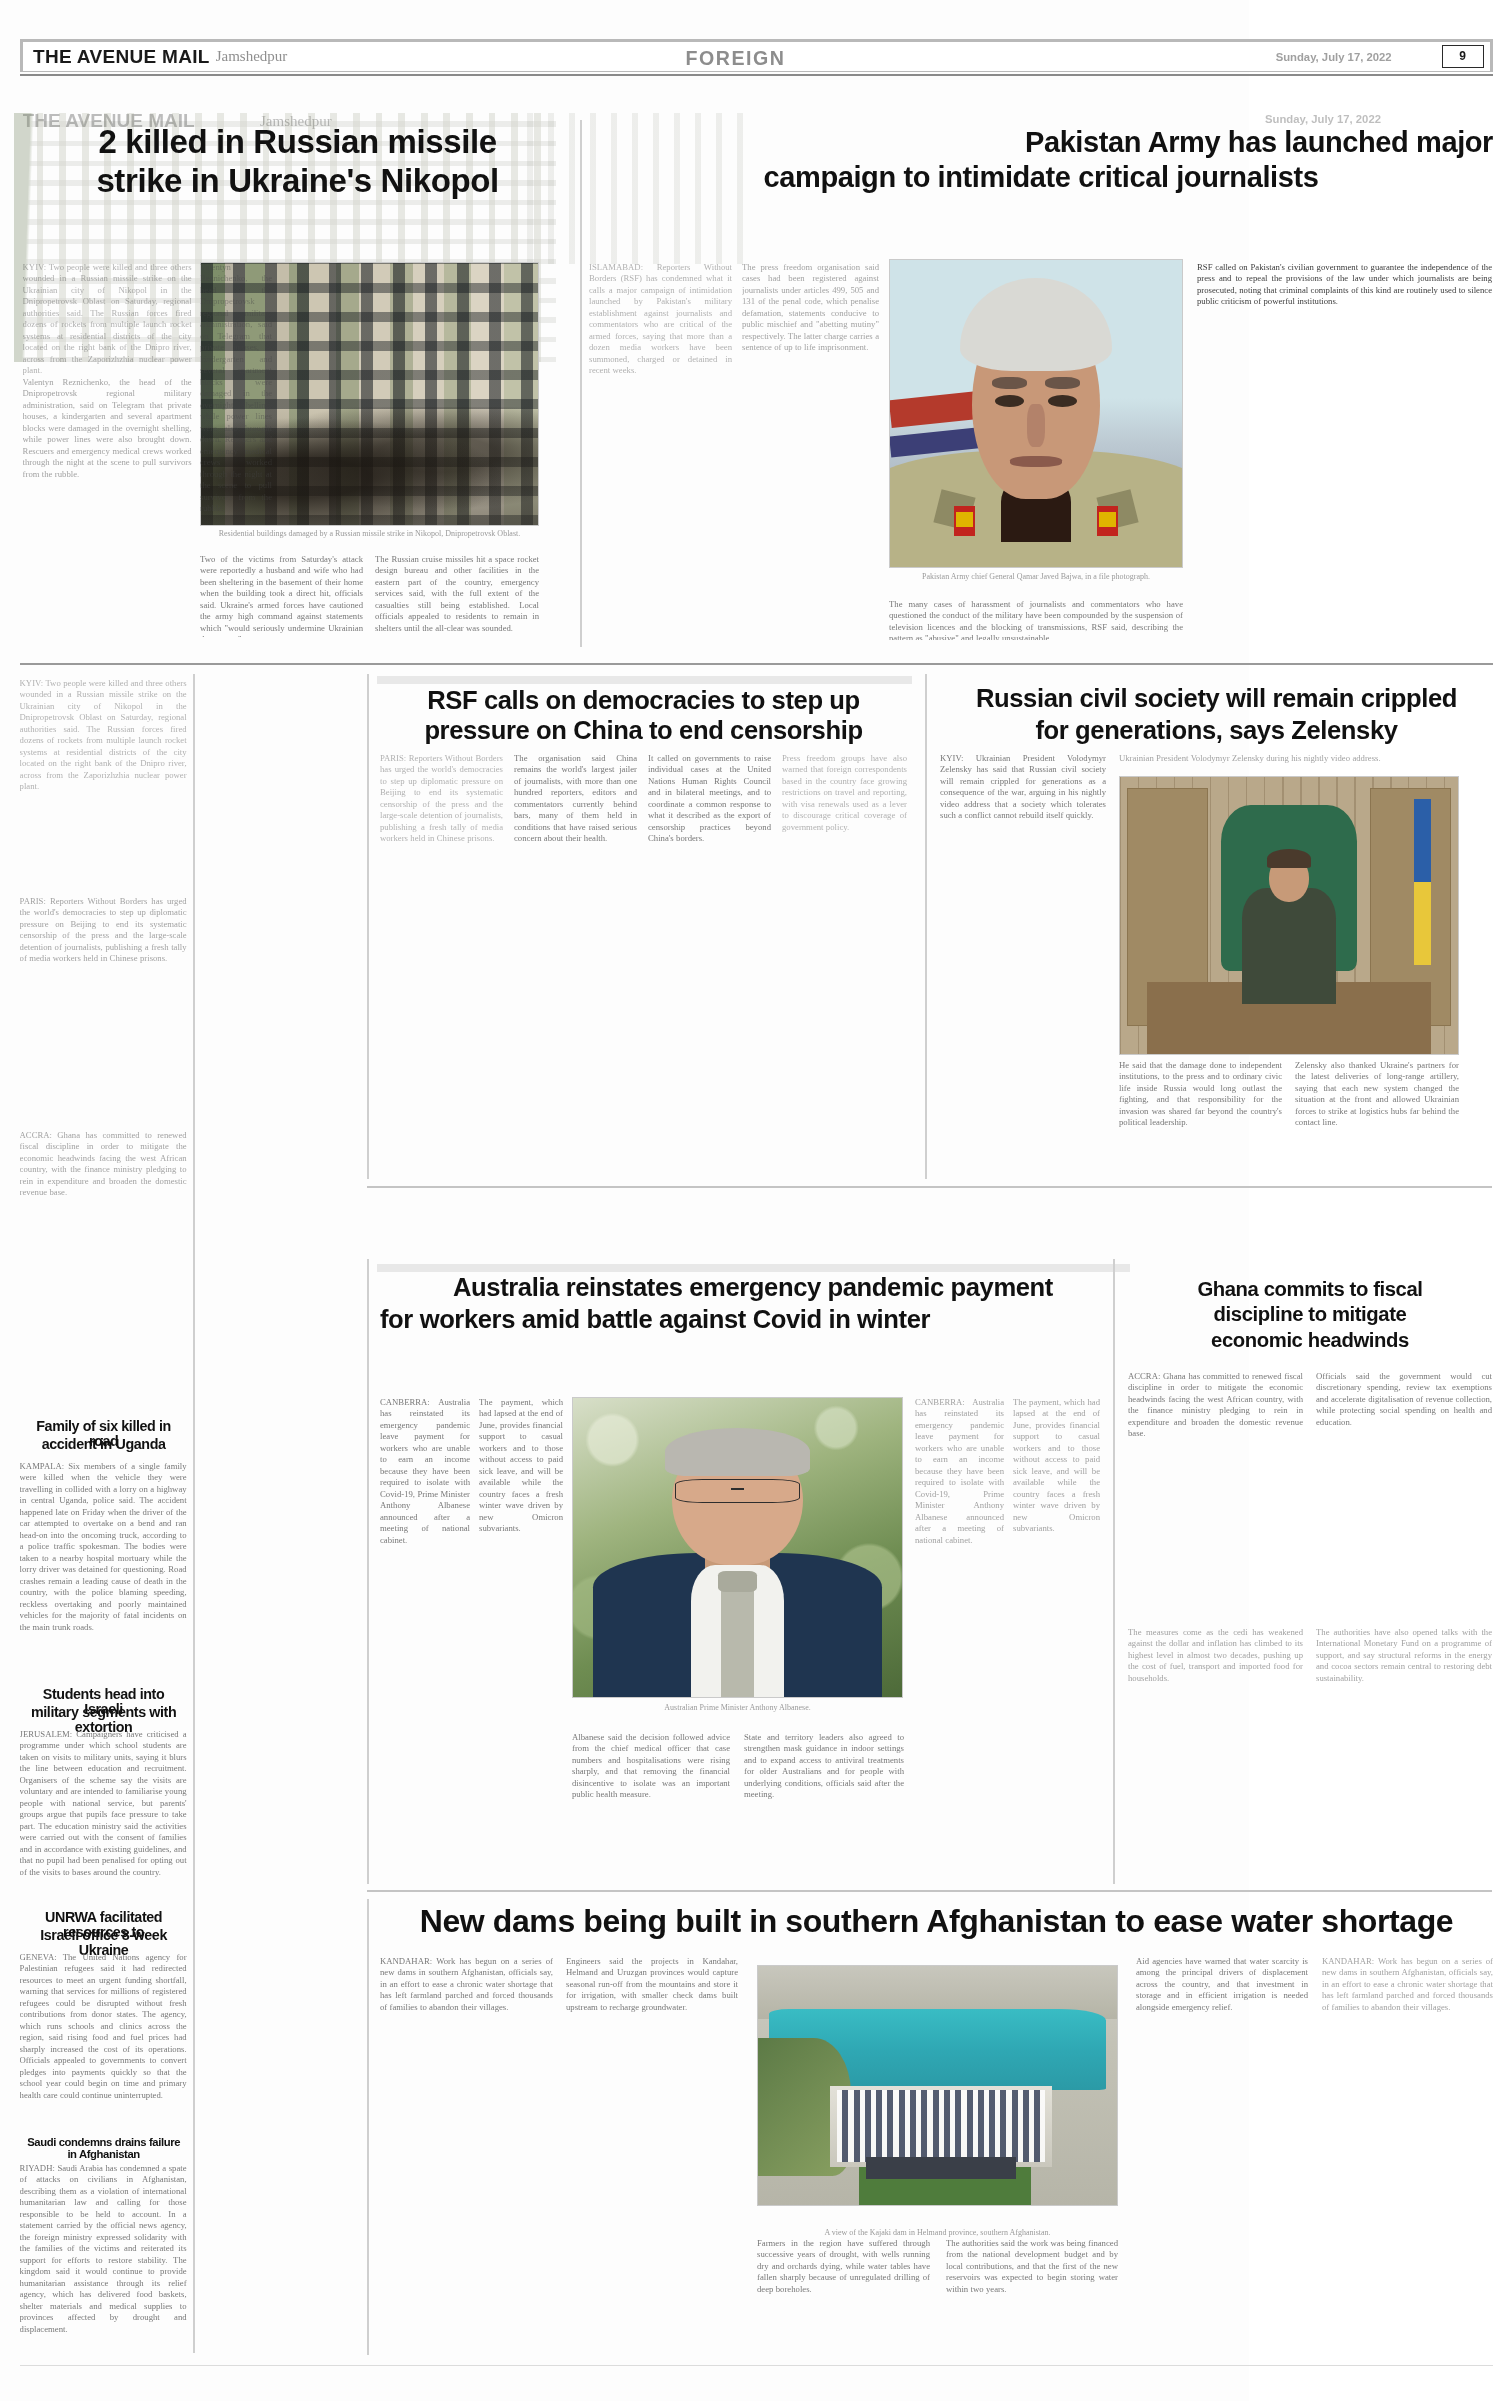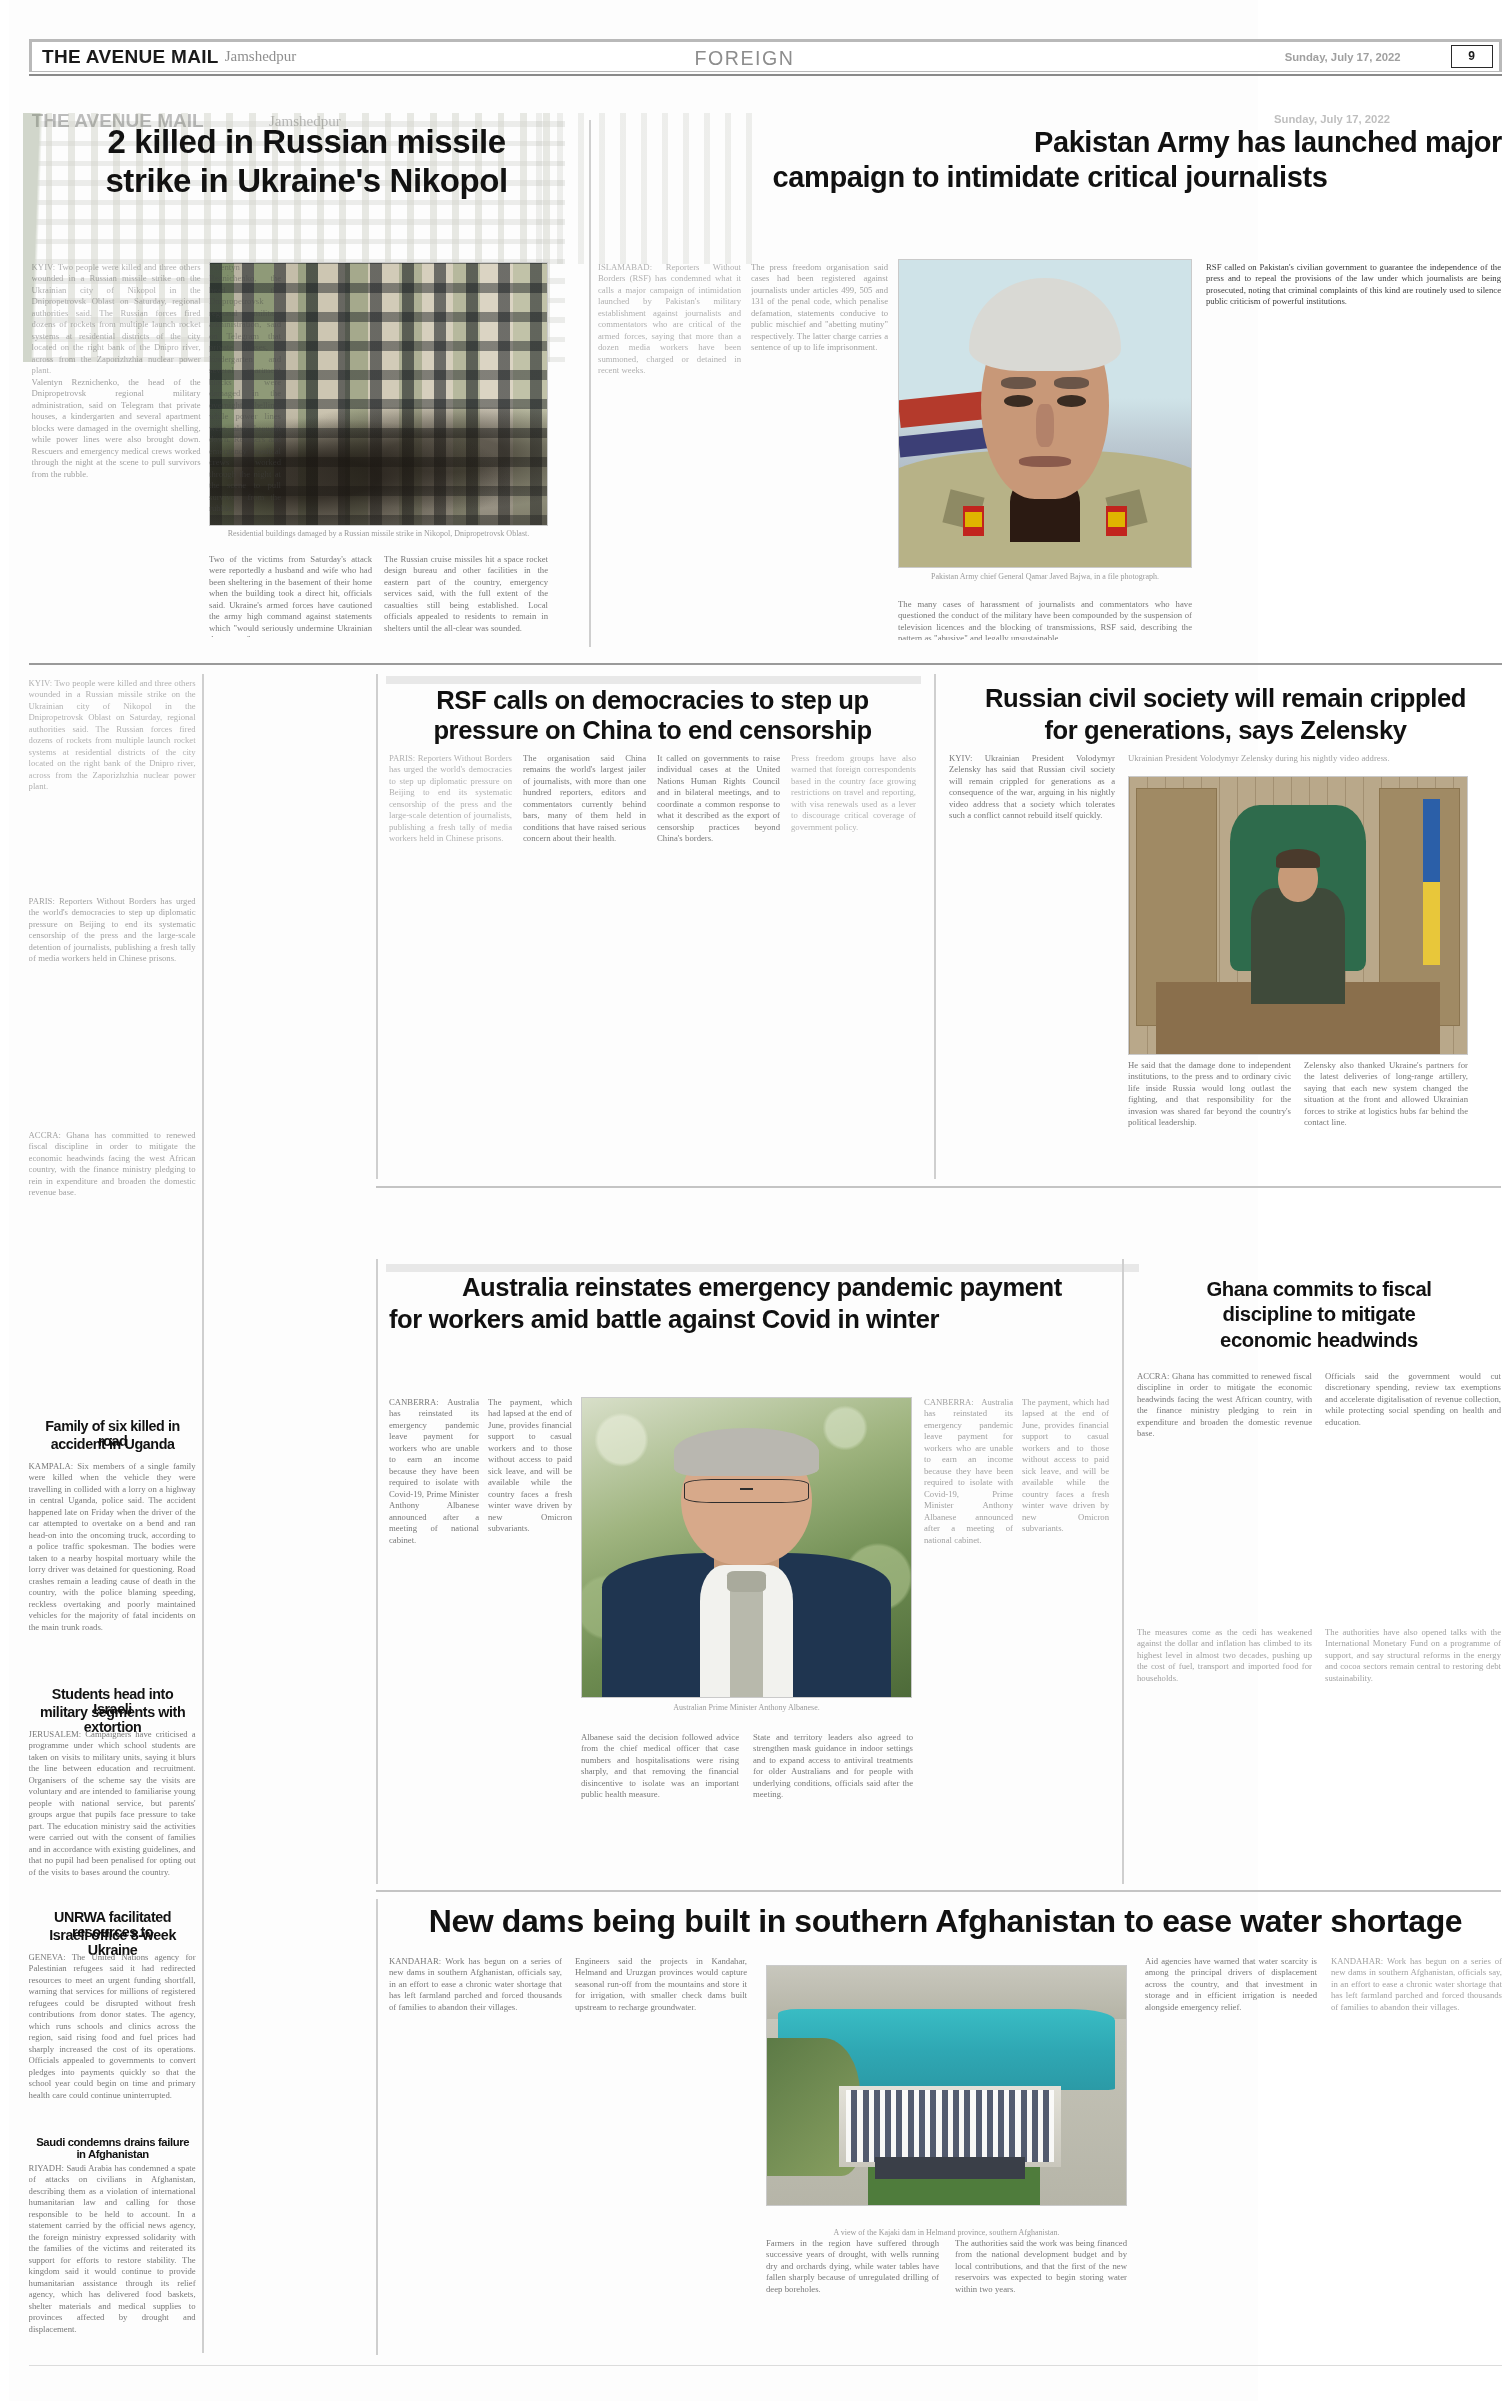--- a/index.html
+++ b/index.html
@@ -9,21 +9,21 @@
     height: 2401px;
     background: #ffffff;
     font-family: "Liberation Serif", serif;
     overflow: hidden;
     position: relative;
   }
 
   
   #page {
     position: absolute;
-    left: 9px; top: 0;
+    left: 0; top: 0;
     width: 1249px; height: 2401px;
     background: #fdfdfd;
   }
 
   
   #masthead {
     position: absolute;
     left: 19.6px; top: 39px;
     width: 1473px; height: 33px;
     background: #b9b9b9;
@@ -47,21 +47,21 @@
   }
   .mh-city {
     font-family: "Liberation Serif", serif;
     font-size: 15px;
     color: #8f8f8f;
     padding-left: 6px;
     white-space: nowrap;
   }
   .mh-section {
     font-family: "Liberation Sans", sans-serif;
-    font-weight: normal;
+    font-weight: bold;
     font-size: 19.6px;
     letter-spacing: 1.5px;
     color: #8d8d8d;
     position: absolute;
     left: 663px; top: 5.3px;
   }
   .mh-date {
     font-family: "Liberation Sans", sans-serif;
     font-weight: bold;
     font-size: 11.3px;

